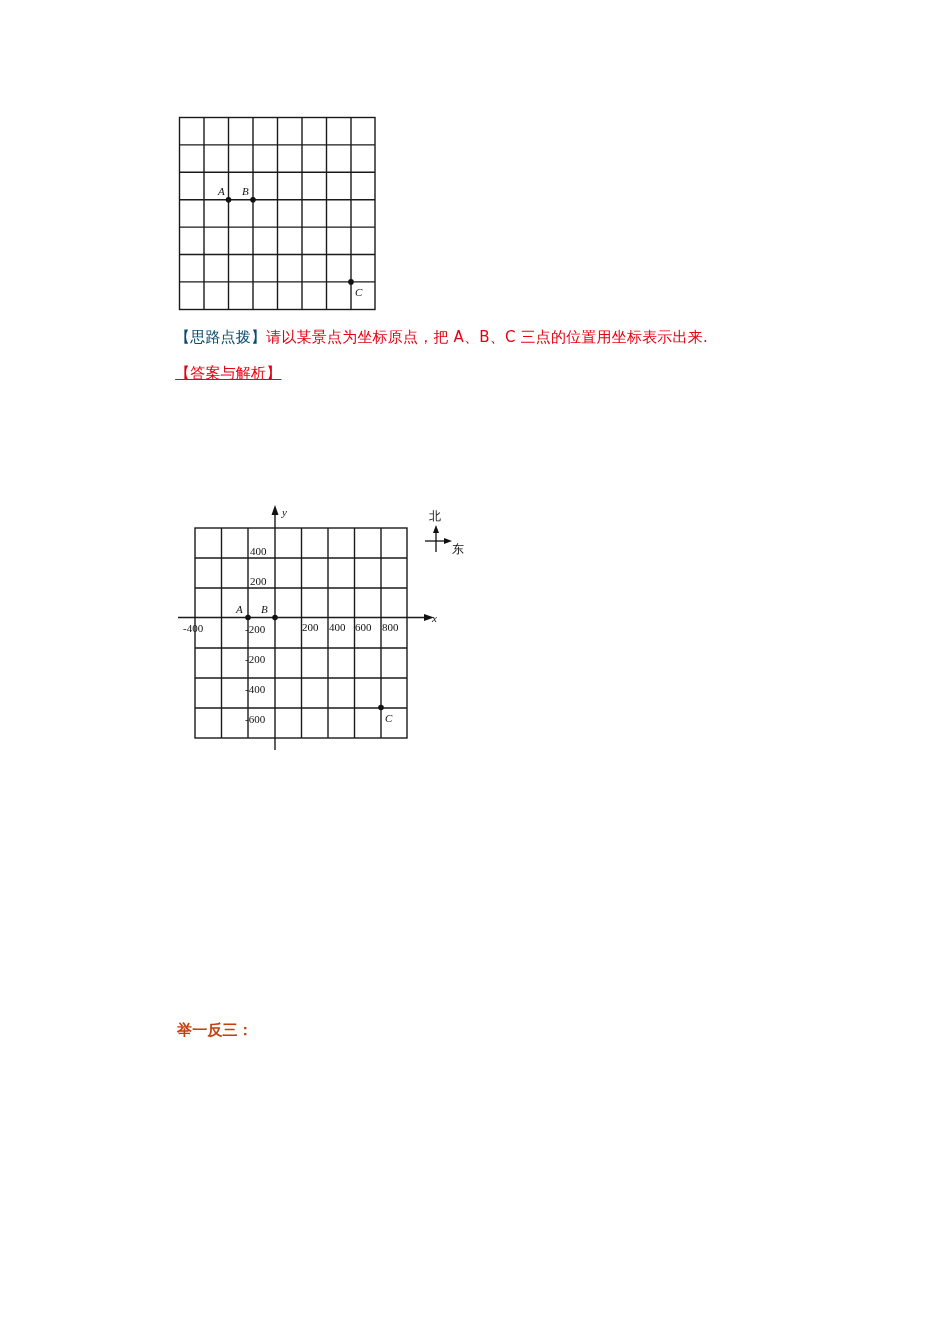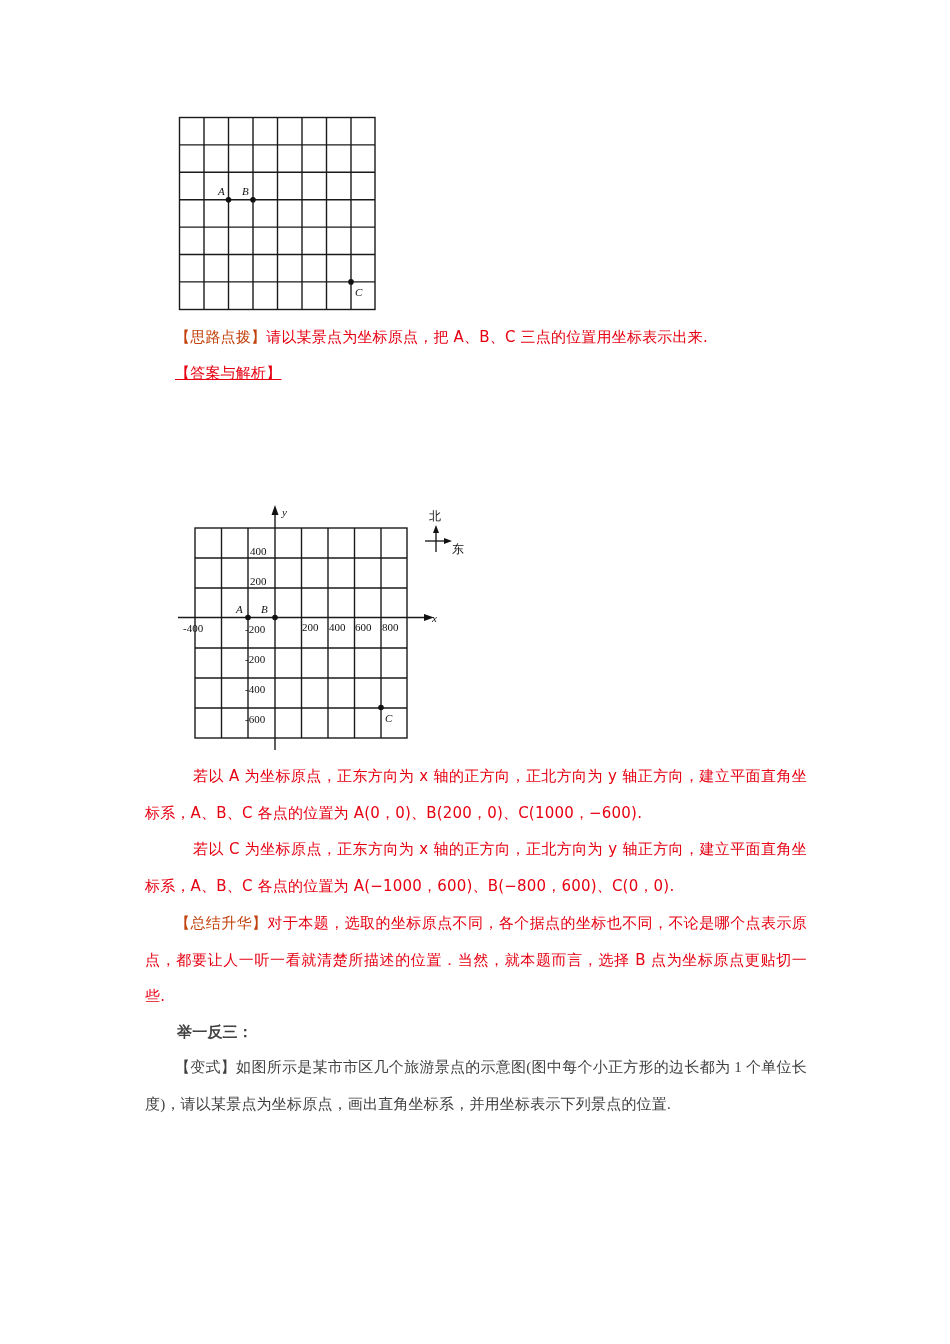--- a/index.html
+++ b/index.html
@@ -1,23 +1,23 @@
 <!DOCTYPE html>
 <html><head>
 <meta charset="utf-8">
 <style>
   html, body { margin: 0; padding: 0; background: #ffffff; }
   body { width: 950px; height: 1344px; position: relative; overflow: hidden;
          font-family: "DejaVu Sans", "Liberation Sans", sans-serif; }
   .page { position: absolute; left: 0; top: 0; width: 950px; height: 1344px; }
   .para { position: absolute; left: 145px; width: 662px; font-size: 15px; line-height: 36.6px;
           color: #e60012; text-align: justify; letter-spacing: 0.2px; }
-  .para.black { color: #404040; font-family: Liberation Serif, serif; }
+  .para.black { color: #c2410c; font-family: Liberation Mono, monospace; }
   .indent { text-indent: 30px; }
-  .tag { color: #c2410c; }
+  .tag { color: #0c4a6e; }
   .bold { font-weight: bold; }
   .fig { position: absolute; }
   svg text { font-family: "Liberation Serif", "DejaVu Serif", serif; }
   .blank { display: inline-block; border-bottom: 1px solid #111; width: 62px; height: 16px; vertical-align: -3px; }
 </style>
 </head>
 <body>
 
 <div class="page">
 
@@ -110,27 +110,19 @@
     <g fill="#111">
       <polygon points="436,525 433,533 439,533"></polygon>
       <polygon points="452,541 444,538 444,544"></polygon>
     </g>
     <g font-size="12" fill="#111" style="font-family:'DejaVu Sans',sans-serif;">
       <text x="429" y="520">北</text>
       <text x="452" y="553">东</text>
     </g>
   </svg>
 
-  <div class="para" style="top:758px; text-indent:48px;">若以 A 为坐标原点，正东方向为 x 轴的正方向，正北方向为 y 轴正方向，建立平面直角坐标系，A、B、C 各点的位置为 A(0，0)、B(200，0)、C(1000，−600).</div>
-  <div class="para" style="top:831px; text-indent:48px;">若以 C 为坐标原点，正东方向为 x 轴的正方向，正北方向为 y 轴正方向，建立平面直角坐标系，A、B、C 各点的位置为 A(−1000，600)、B(−800，600)、C(0，0).</div>
 
-  <div class="para indent" style="top:905px;">
-    <span class="tag">【总结升华】</span><span>对于本题，选取的坐标原点不同，各个据点的坐标也不同，不论是哪个点表示原点，都要让人一听一看就清楚所描述的位置．当然，就本题而言，选择 B 点为坐标原点更贴切一些.</span>
-  </div>
 
   <div class="para black bold" style="top:1014px; text-indent:32px;">举一反三：</div>
 
-  <div class="para black indent" style="top:1049px;">
-    <span>【变式】</span><span>如图所示是某市市区几个旅游景点的示意图(图中每个小正方形的边长都为 1 个单位长度)，请以某景点为坐标原点，画出直角坐标系，并用坐标表示下列景点的位置.</span>
-  </div>
 
 
 </div>
 
 </body></html>

